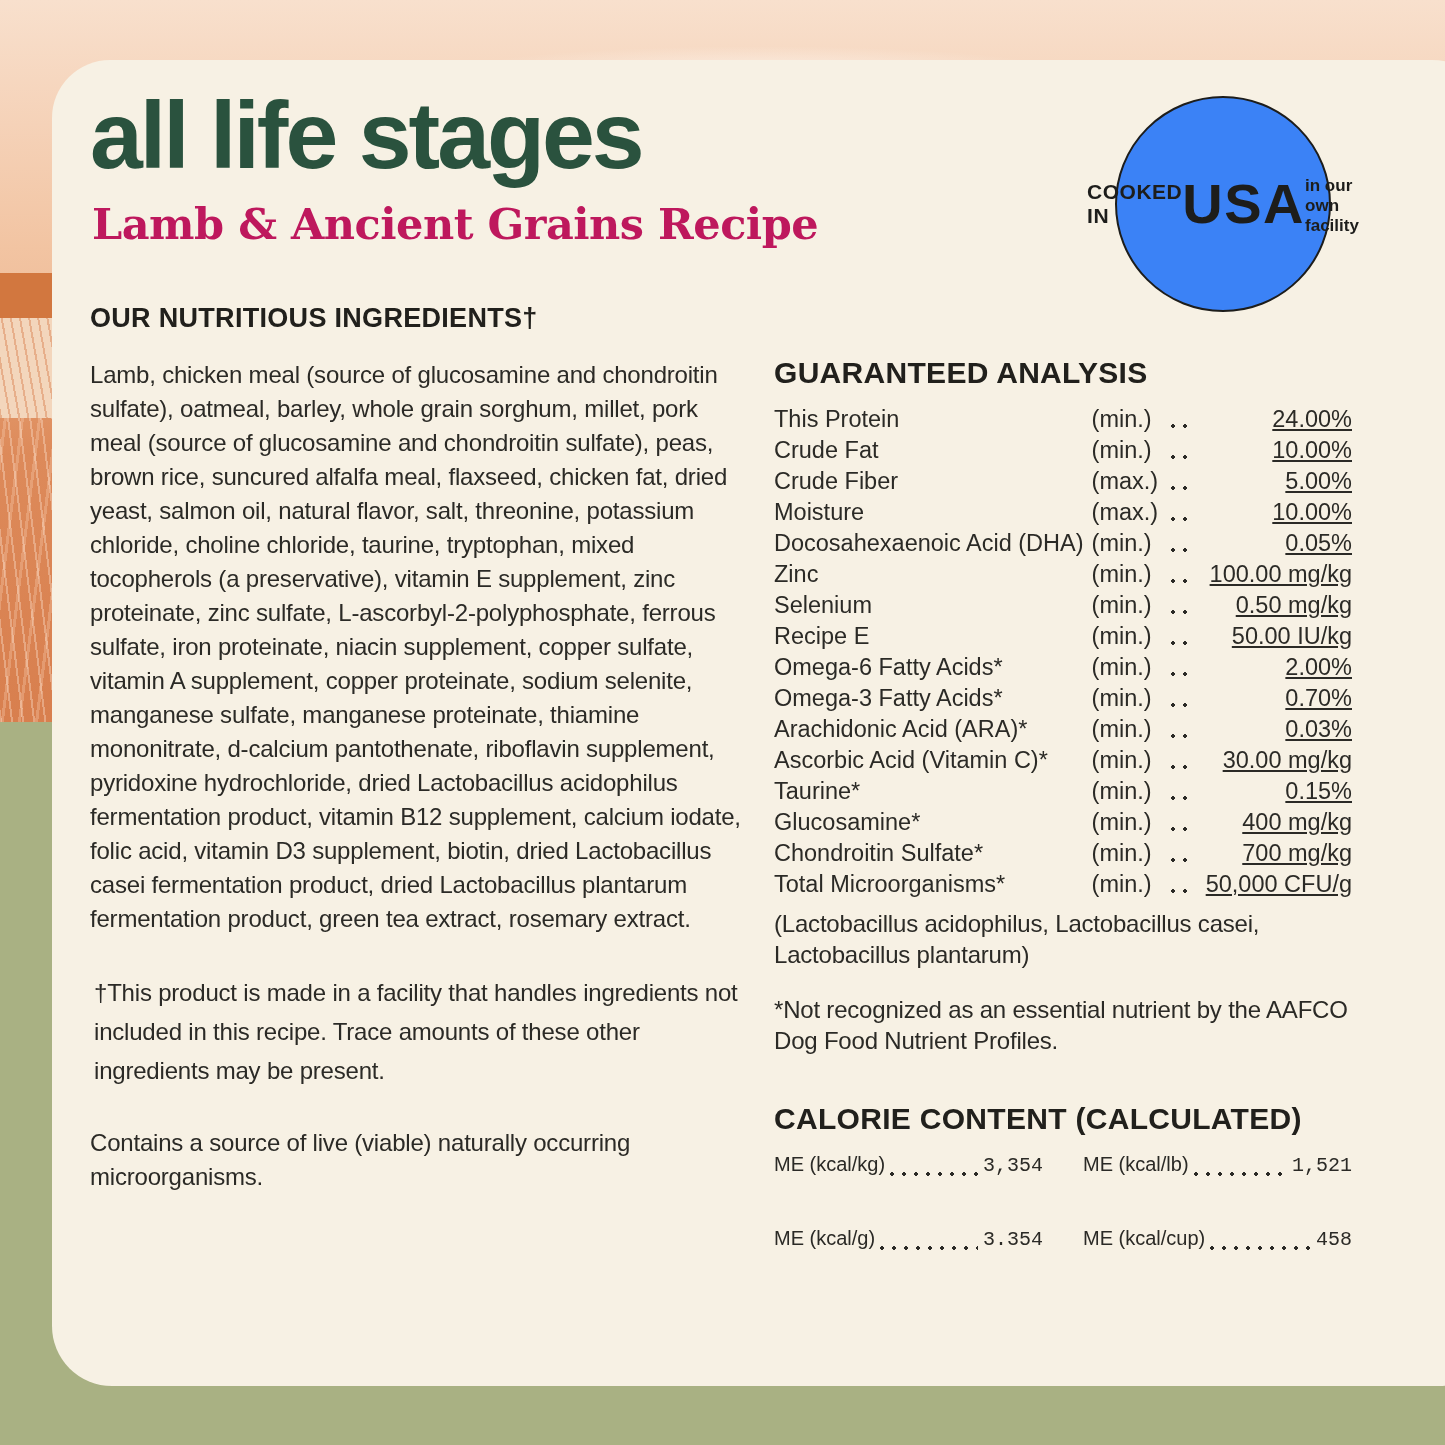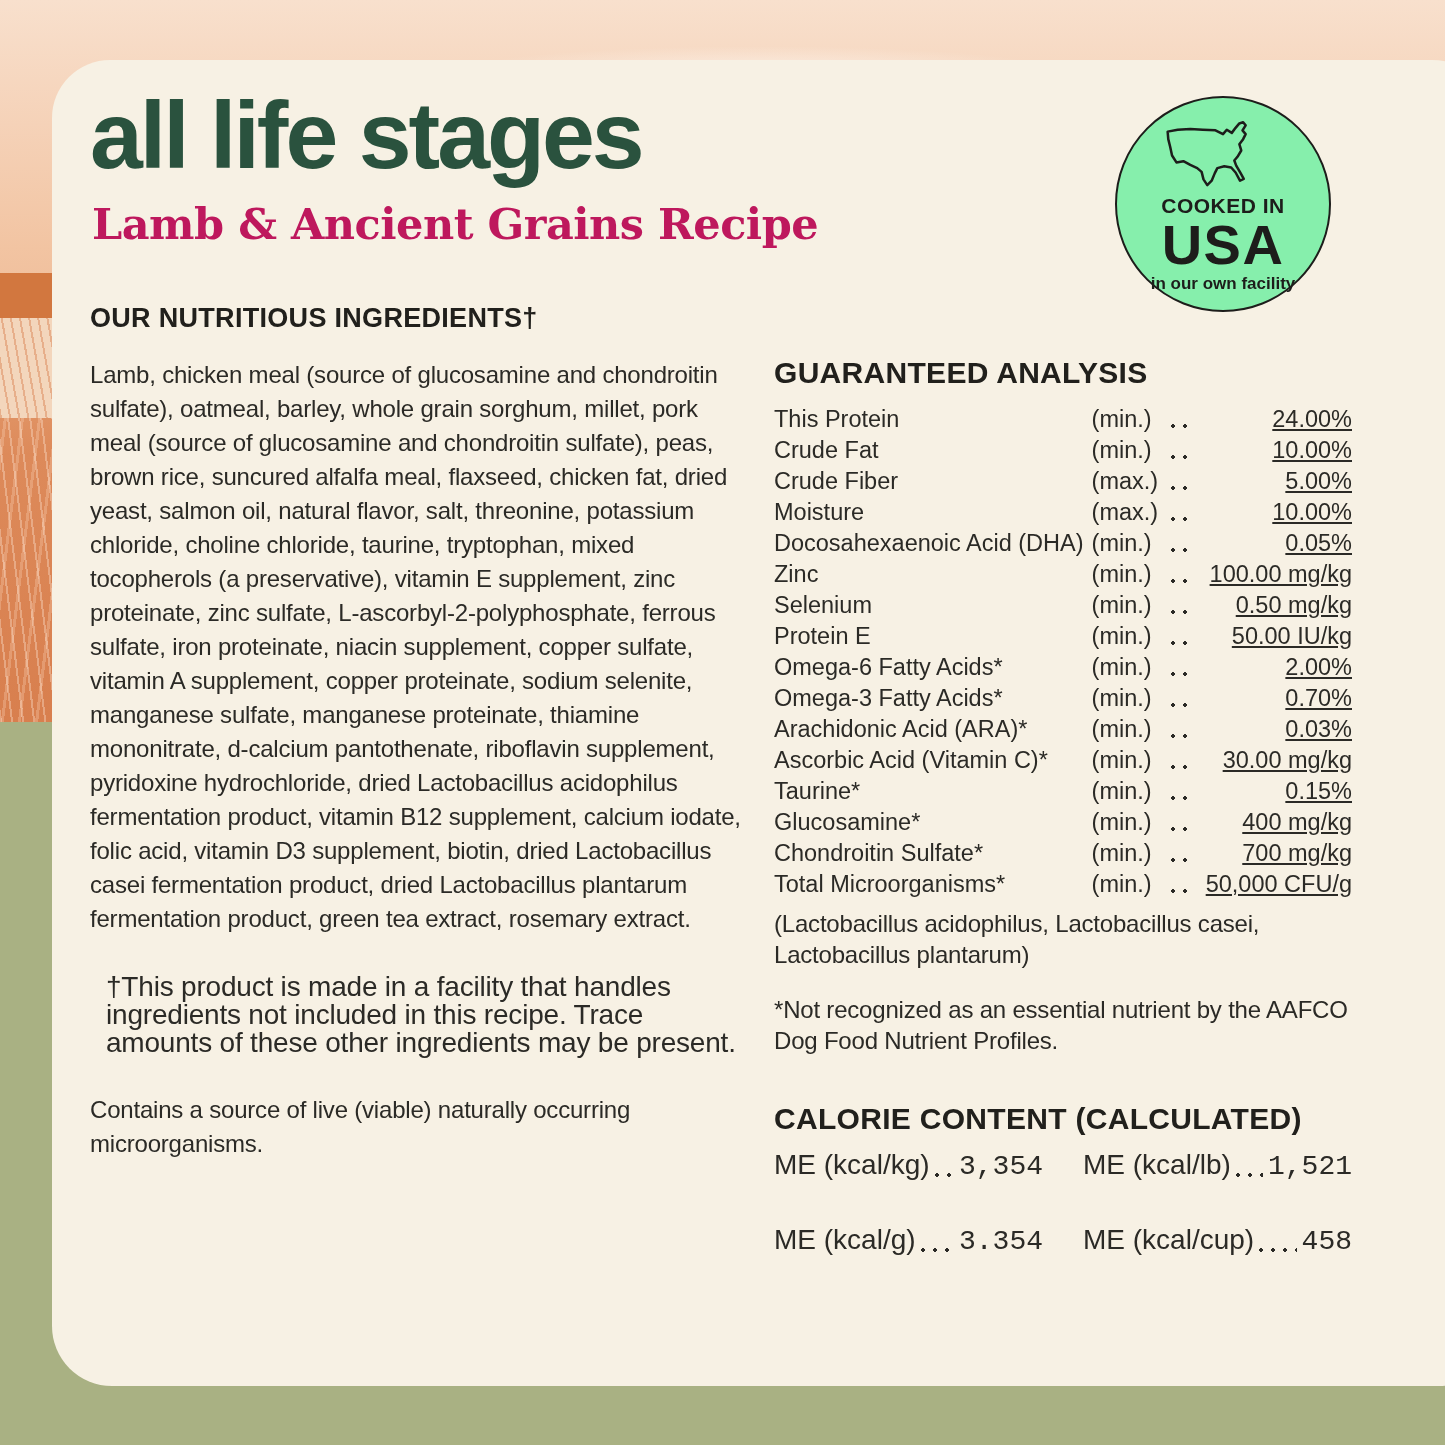--- a/index.html
+++ b/index.html
@@ -30,51 +30,51 @@
   .card{position:absolute;left:52px;top:60px;width:1442px;height:1326px;background:#f7f1e4;
     border-radius:58px 62px 54px 60px;}
 
   .header{position:absolute;left:38px;top:28px;}
   .title{margin:0;font-size:95px;line-height:1;font-weight:700;letter-spacing:-3px;color:#2a523e;}
   .subtitle{margin:20px 0 0 2px;font-family:"DejaVu Serif",serif;font-size:43px;line-height:1;
     font-weight:700;letter-spacing:-0.5px;color:#be185d;}
 
   
   .badge{position:absolute;left:1063px;top:36px;width:216px;height:216px;border-radius:50%;
-    background:#86efac;border:2.5px solid #1d1d1b;box-sizing:border-box;
-    display:flex;flex-direction:column;align-items:center;justify-content:center;color:#1d1d1b;}
+    background:#3b82f6;border:2.5px solid #1d1d1b;box-sizing:border-box;
+    display:flex;flex-direction:row;align-items:center;justify-content:center;color:#1d1d1b;}
   .badge svg{width:128px;height:78px;margin-bottom:2px;}
   .badge-line1{font-size:21px;font-weight:700;letter-spacing:0.5px;}
   .badge-line2{font-size:56px;font-weight:700;letter-spacing:1.5px;line-height:0.95;}
   .badge-line3{font-size:17px;font-weight:700;margin-top:3px;}
 
   
   .left-col{position:absolute;left:38px;top:243px;width:664px;}
   .section-heading{margin:0;font-size:27px;font-weight:700;letter-spacing:0.3px;color:#21201c;}
   .ing-body{margin:24px 0 0 0;font-size:24px;line-height:34px;letter-spacing:-0.2px;}
-  .ing-footnote{margin:37px 0 0 16px;font-size:28px;line-height:28px;letter-spacing:-0.2px;}
+  .ing-footnote{margin:37px 0 0 4px;font-size:24px;line-height:39px;letter-spacing:-0.2px;}
   .ing-contains{margin:36px 0 0 0;font-size:24px;line-height:34px;letter-spacing:-0.2px;}
 
   
   .right-col{position:absolute;left:722px;top:296px;width:578px;}
   .ga-heading{font-size:30px;margin-bottom:14px;}
   .ga-table{display:grid;grid-template-columns:max-content max-content 1fr max-content;
     column-gap:8px;font-size:23.5px;line-height:31px;}
   .ga-row{display:contents;}
   .ga-label{white-space:nowrap;}
   .ga-basis{white-space:nowrap;}
   .dots{align-self:end;height:4px;margin:0 5px 7px 5px;
     background-image:radial-gradient(circle at 2px 2px,#2b2a26 1.7px,rgba(0,0,0,0) 2.1px);
     background-size:12px 4px;background-repeat:repeat-x;background-position:left bottom;}
   .ga-value{white-space:nowrap;text-align:right;text-decoration:underline;}
   .micro-note{margin:8px 0 0 0;font-size:24px;line-height:31px;letter-spacing:-0.2px;}
   .aafco-note{margin:24px 0 0 0;font-size:24px;line-height:31px;letter-spacing:-0.2px;}
   .cal-heading{margin-top:46px;font-size:30px;}
   .cal-grid{display:grid;grid-template-columns:1fr 1fr;column-gap:36px;row-gap:2px;
-    margin-top:12px;font-size:28px;line-height:33px;gap:40px;}
+    margin-top:12px;font-size:20px;line-height:33px;gap:40px;}
   .cal-entry{display:flex;align-items:baseline;}
   .cal-entry .dots{flex:1;align-self:flex-end;margin-bottom:6px;}
   .cal-label{white-space:nowrap;}
   .cal-value{white-space:nowrap;font-family:Liberation Mono, monospace;}
 </style>
 </head>
 <body>
 
 <div class="page">
   <div class="bg-sky"></div>
@@ -147,21 +147,21 @@
           <span class="dots"></span>
           <span class="ga-value">100.00 mg/kg</span>
         </div>
         <div class="ga-row">
           <span class="ga-label">Selenium</span>
           <span class="ga-basis">(min.)</span>
           <span class="dots"></span>
           <span class="ga-value">0.50 mg/kg</span>
         </div>
         <div class="ga-row">
-          <span class="ga-label">Protein E</span>
+          <span class="ga-label">Recipe E</span>
           <span class="ga-basis">(min.)</span>
           <span class="dots"></span>
           <span class="ga-value">50.00 IU/kg</span>
         </div>
         <div class="ga-row">
           <span class="ga-label">Omega-6 Fatty Acids*</span>
           <span class="ga-basis">(min.)</span>
           <span class="dots"></span>
           <span class="ga-value">2.00%</span>
         </div>

